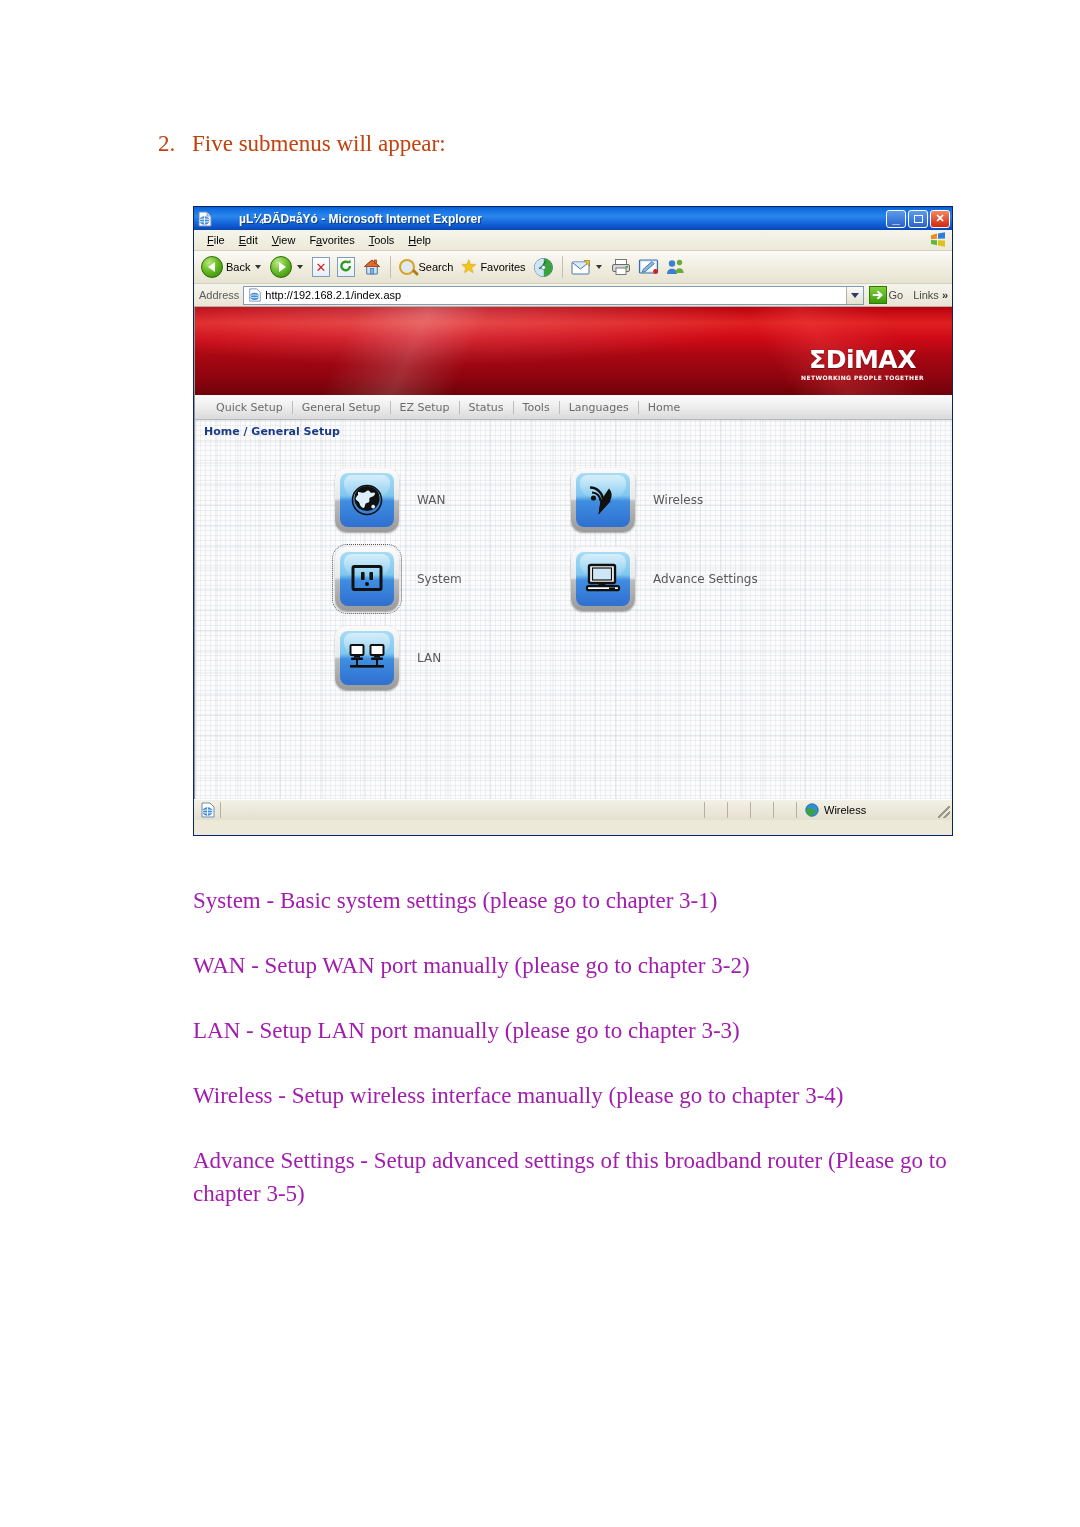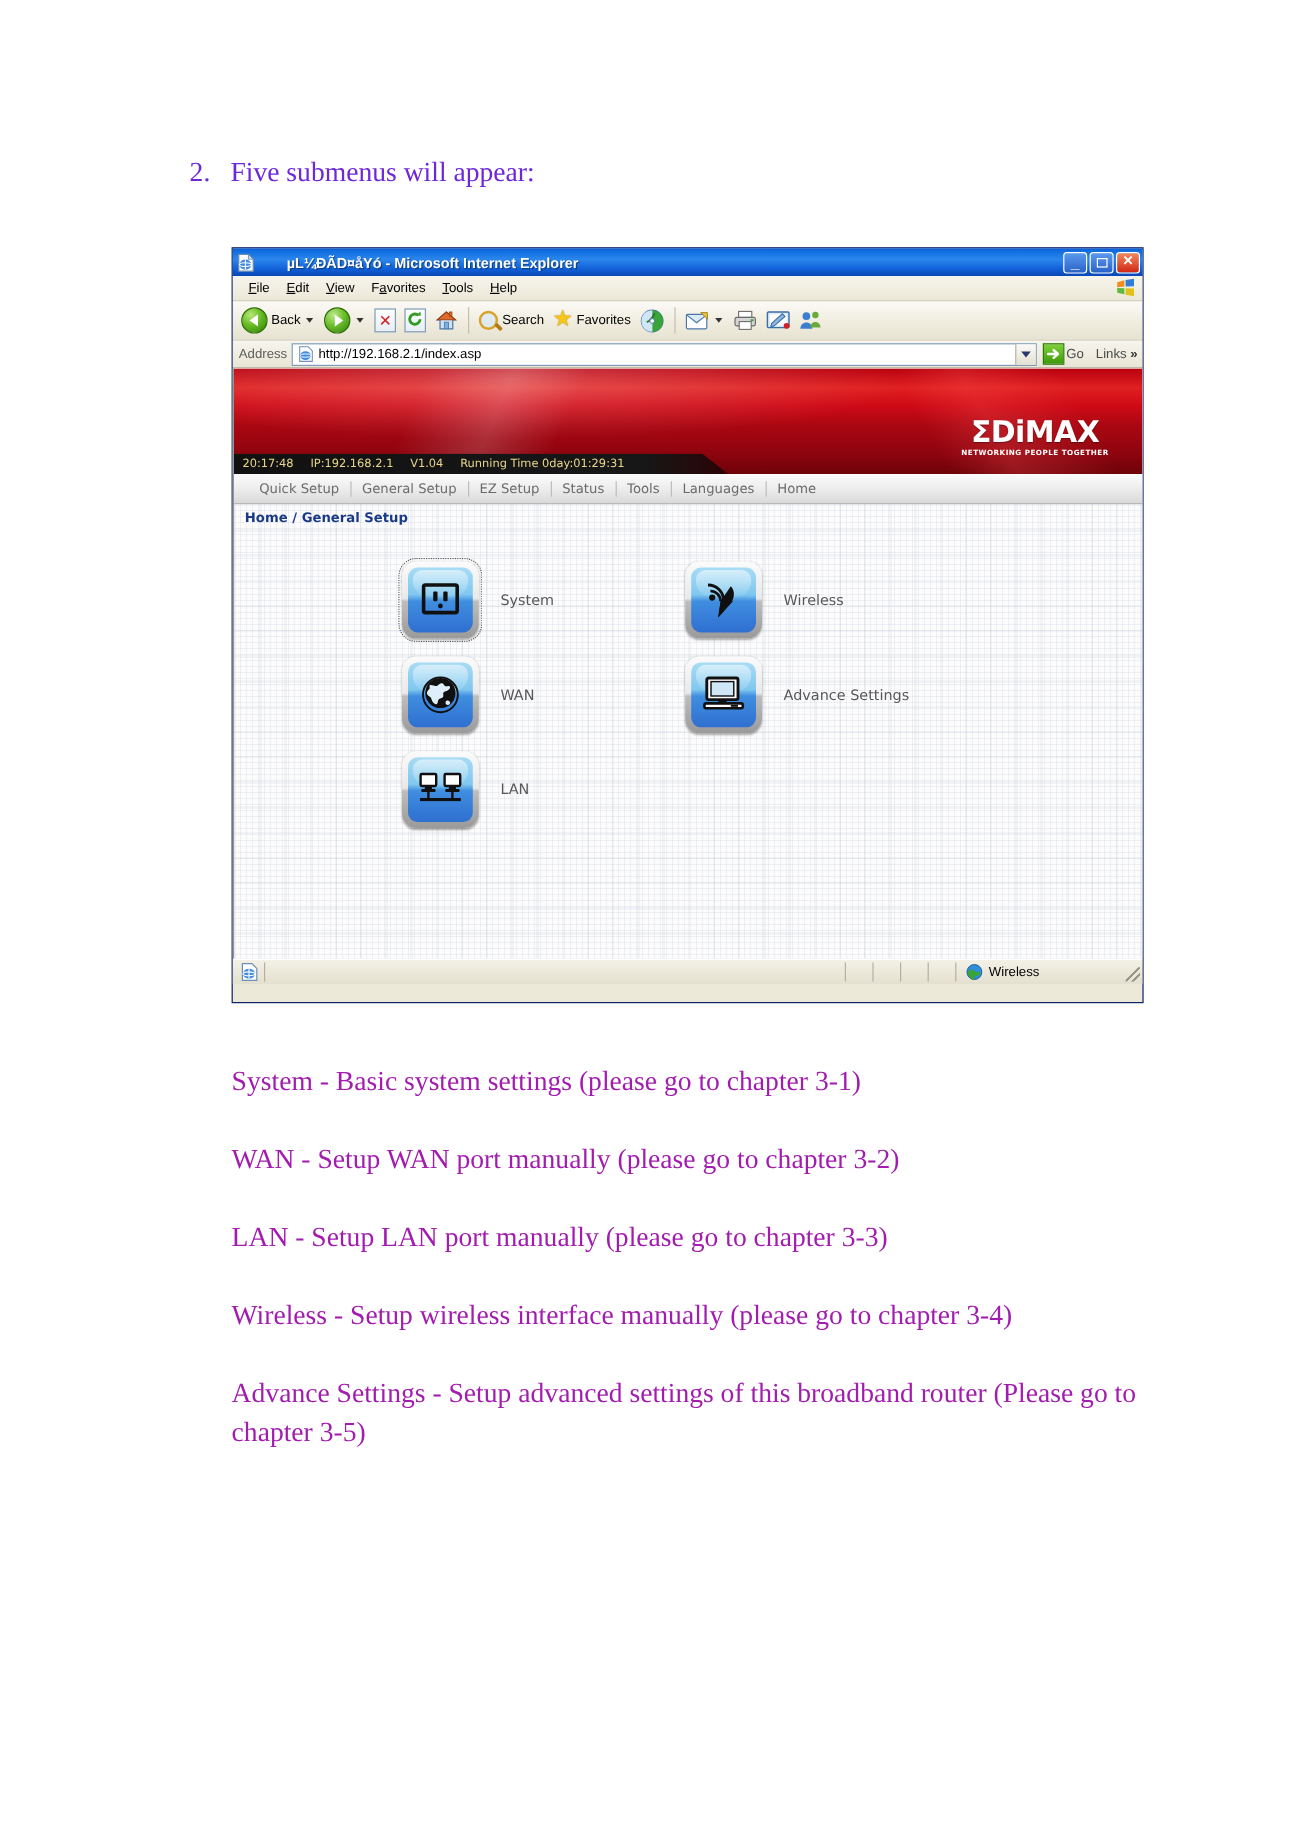--- a/index.html
+++ b/index.html
@@ -11,21 +11,21 @@
     font-family: "Liberation Serif", serif;
     position: relative;
     overflow: hidden;
   }
 
   
   .doc-step {
     position: absolute;
     left: 158px; top: 131px;
     font-size: 23px;
-    color: #6d28d9;
+    color: #c2410c;
     white-space: nowrap;
   }
   .doc-step .num { display: inline-block; width: 34px; }
 
   .para {
     position: absolute;
     left: 193px;
     font-size: 23px;
     color: #a21caf;
     line-height: 33px;
@@ -562,26 +562,20 @@
     <span class="links-label">Links</span>
     <span class="dchev">»</span>
   </div>
 
   <div class="viewport">
 
     <div class="banner">
       <div class="logo">
         <div class="logo-main"><span>Σ</span><span>DiMAX</span></div>
         <div class="logo-sub">NETWORKING PEOPLE TOGETHER</div>
-      </div>
-      <div class="statusline">
-        <span class="sl-time">20:17:48</span>
-        <span class="sl-ip">IP:192.168.2.1</span>
-        <span class="sl-ver">V1.04</span>
-        <span class="sl-run">Running Time 0day:01:29:31</span>
       </div>
     </div>
 
     <div class="navbar">
       <span class="nav-item">Quick Setup</span>
       <span class="nav-sep"></span>
       <span class="nav-item">General Setup</span>
       <span class="nav-sep"></span>
       <span class="nav-item">EZ Setup</span>
       <span class="nav-sep"></span>
@@ -595,45 +589,45 @@
     </div>
 
     <div class="content">
       <div class="breadcrumb">Home / General Setup</div>
 
       <div class="grid">
 
         <div class="gcol left">
 
           <div class="tile">
+            <span class="tile-btn">
+              <span class="tile-inner">
+                <svg width="34" height="34" viewBox="0 0 34 34">
+                  <circle cx="17" cy="17" r="14.5" fill="none" stroke="#101010" stroke-width="1.6"></circle>
+                  <circle cx="17" cy="15.5" r="12.6" fill="#101010"></circle>
+                  <path d="M8 9c2.5-.6 4 1.2 6 .6 1.6-.5 2.4-2.4 4.4-2.2 1.6.2 1.2 2 2.8 2.4 1.4.3 2.6-.8 3.6.2.9.9-.4 2.3-1.6 3.2-1.3 1-2.8.6-3.6 1.8-.8 1.2.4 2.6-.4 3.8-.8 1.3-2.6.8-3.6 2-1 1.2-.3 3.1-1.6 3.9-1.1.7-2.3-.4-3.2-1.4-1.1-1.2-1-3-2-4.2-1-1.2-2.7-1.5-3-3-.3-1.6 1-2.9 2.2-4.1z" fill="#dfeff9"></path>
+                  <path d="M22.5 21.8c1-.5 2.3.3 2.6 1.4.3 1.1-.7 2.2-1.8 2.3-1.2.1-2.2-.9-2-2 .1-.9.5-1.4 1.2-1.7z" fill="#dfeff9"></path>
+                </svg>
+              </span>
+            </span>
+            <span class="tile-label">WAN</span>
+          </div>
+
+          <div class="tile">
             <span class="tile-btn focused">
               <span class="tile-inner">
                 <svg width="34" height="30" viewBox="0 0 34 30">
                   <rect x="3" y="2.5" width="28" height="23" rx="1.5" fill="none" stroke="#101010" stroke-width="3"></rect>
                   <rect x="11" y="8" width="3.6" height="8" rx="1" fill="#101010"></rect>
                   <rect x="19.4" y="8" width="3.6" height="8" rx="1" fill="#101010"></rect>
                   <circle cx="17" cy="20" r="2" fill="#101010"></circle>
                 </svg>
               </span>
             </span>
             <span class="tile-label">System</span>
-          </div>
-
-          <div class="tile">
-            <span class="tile-btn">
-              <span class="tile-inner">
-                <svg width="34" height="34" viewBox="0 0 34 34">
-                  <circle cx="17" cy="17" r="14.5" fill="none" stroke="#101010" stroke-width="1.6"></circle>
-                  <circle cx="17" cy="15.5" r="12.6" fill="#101010"></circle>
-                  <path d="M8 9c2.5-.6 4 1.2 6 .6 1.6-.5 2.4-2.4 4.4-2.2 1.6.2 1.2 2 2.8 2.4 1.4.3 2.6-.8 3.6.2.9.9-.4 2.3-1.6 3.2-1.3 1-2.8.6-3.6 1.8-.8 1.2.4 2.6-.4 3.8-.8 1.3-2.6.8-3.6 2-1 1.2-.3 3.1-1.6 3.9-1.1.7-2.3-.4-3.2-1.4-1.1-1.2-1-3-2-4.2-1-1.2-2.7-1.5-3-3-.3-1.6 1-2.9 2.2-4.1z" fill="#dfeff9"></path>
-                  <path d="M22.5 21.8c1-.5 2.3.3 2.6 1.4.3 1.1-.7 2.2-1.8 2.3-1.2.1-2.2-.9-2-2 .1-.9.5-1.4 1.2-1.7z" fill="#dfeff9"></path>
-                </svg>
-              </span>
-            </span>
-            <span class="tile-label">WAN</span>
           </div>
 
           <div class="tile">
             <span class="tile-btn">
               <span class="tile-inner">
                 <svg width="38" height="32" viewBox="0 0 38 32">
                   <rect x="2.5" y="3" width="13" height="10" rx="1" fill="#fff" stroke="#101010" stroke-width="2"></rect>
                   <rect x="6" y="13" width="6" height="2.6" fill="#101010"></rect>
                   <rect x="3" y="15.6" width="12" height="2.4" rx="1" fill="#101010"></rect>
                   <rect x="22.5" y="3" width="13" height="10" rx="1" fill="#fff" stroke="#101010" stroke-width="2"></rect>

